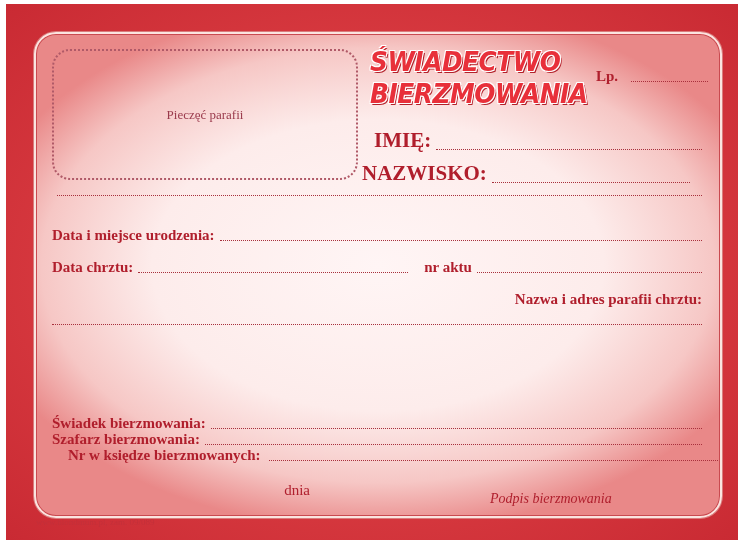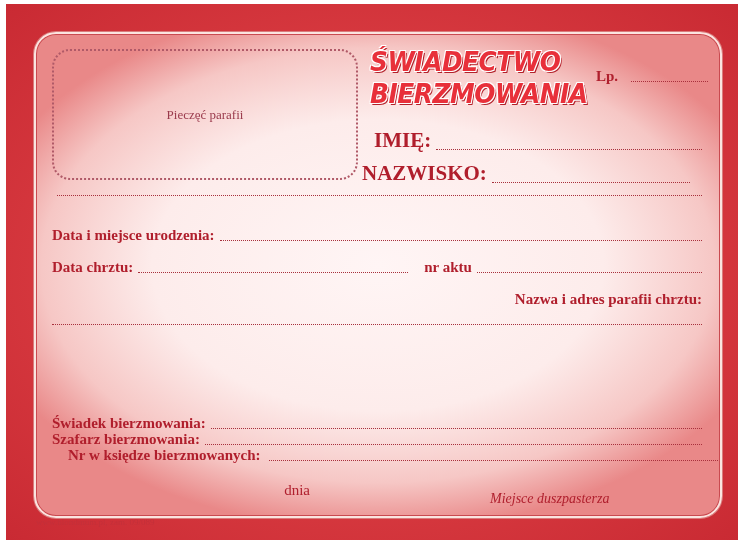--- a/index.html
+++ b/index.html
@@ -104,15 +104,15 @@
     <div class="dnia" style="left:16px; top:448px; width:258px;">
       <span>dnia</span>
       <span class="dots"></span>
     </div>
 
     <div class="dnia" style="left:372px; top:448px; width:294px;">
       <span class="dots" style="margin-left:0;"></span>
     </div>
   </div>
 
-  <div class="sig-caption" style="left:484px; top:487px;">Miejsce duszpasterza</div>
+  <div class="sig-caption" style="left:484px; top:487px;">Podpis bierzmowania</div>
   <div class="footer-txt" style="left:30px; top:513px;">www.blondinum.pl, zam. 09/089</div>
 </div>
 
 </body></html>

